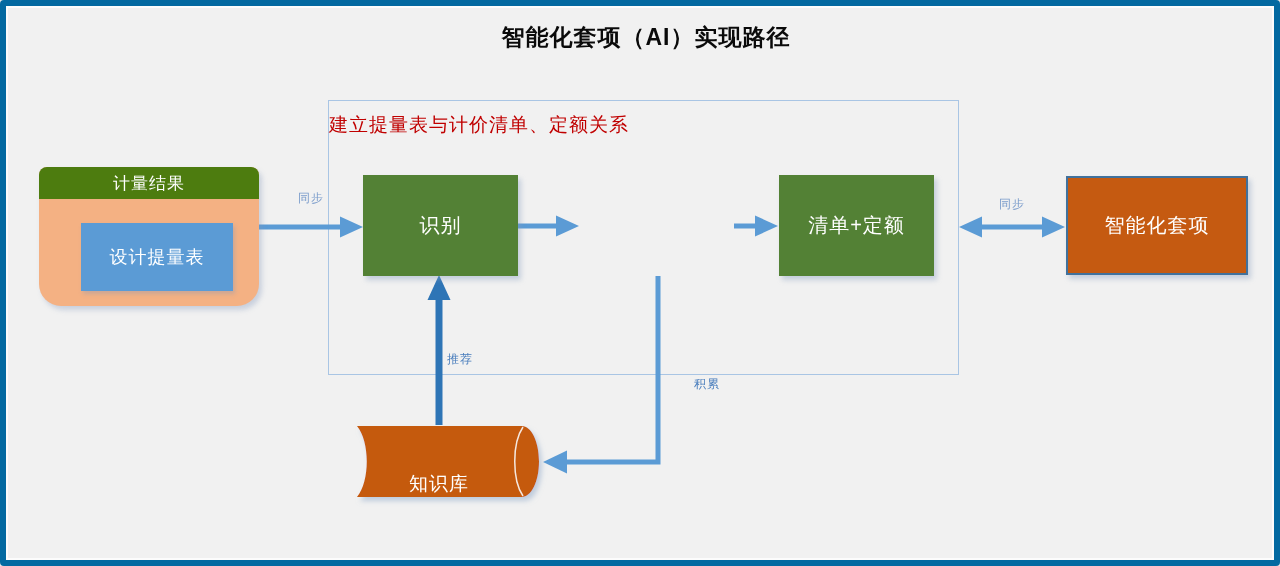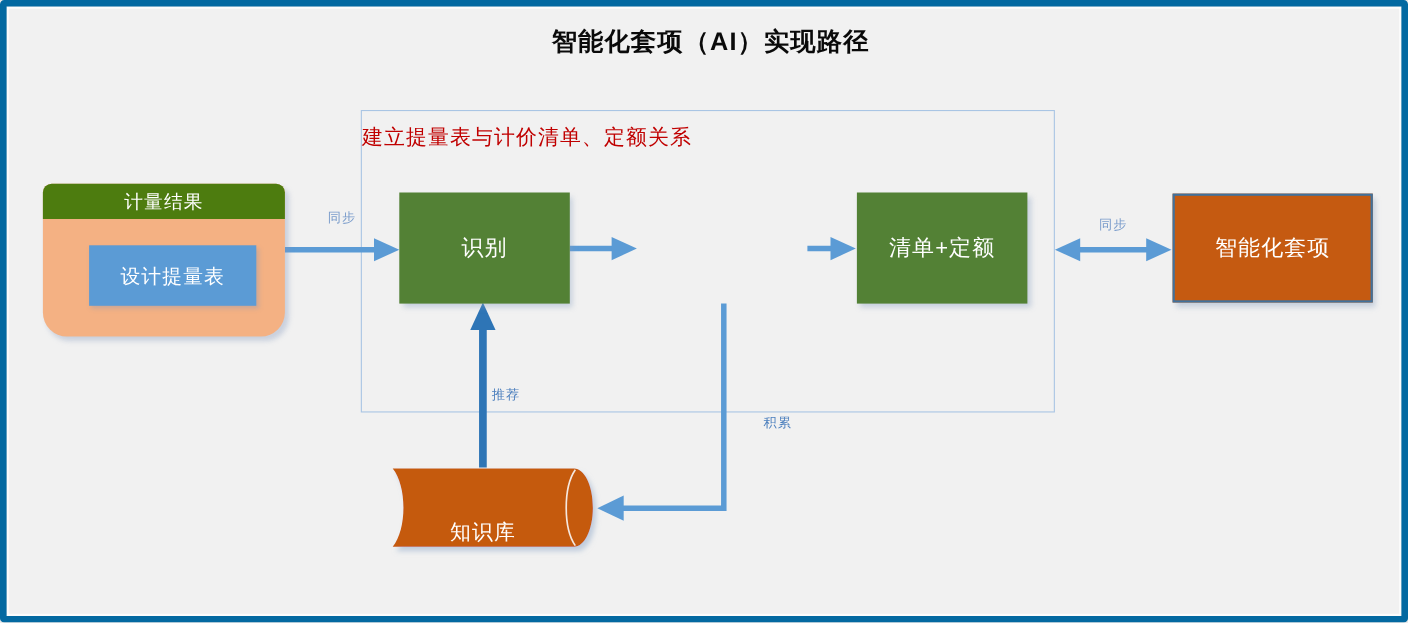--- a/index.html
+++ b/index.html
@@ -39,21 +39,21 @@
     background:#F4B183;
     border-radius:8px 8px 22px 22px;
     box-shadow:3px 4px 5px rgba(130,150,185,.35);
   }
   .measure-header{
     position:absolute;left:0;top:0;width:100%;height:32px;
     background:#4d7c0f;border-radius:8px 8px 0 0;
     color:#fff;font-size:17px;letter-spacing:1px;
   }
   .measure-inner{
-    position:absolute;left:42px;top:56px;width:152px;height:55px;
+    position:absolute;left:42px;top:56px;width:152px;height:68px;
     background:#5B9BD5;color:#fff;font-size:18px;letter-spacing:1px;
     box-shadow:2px 3px 4px rgba(130,150,185,.35);
   }
 
   .green-box{
     top:169px;width:155px;height:101px;
     background:#538135;color:#fff;font-size:20px;letter-spacing:1px;
     box-shadow:3px 4px 5px rgba(130,155,190,.4);
   }
   .gb1{left:357px;} .gb2{left:573px;} .gb3{left:773px;}

